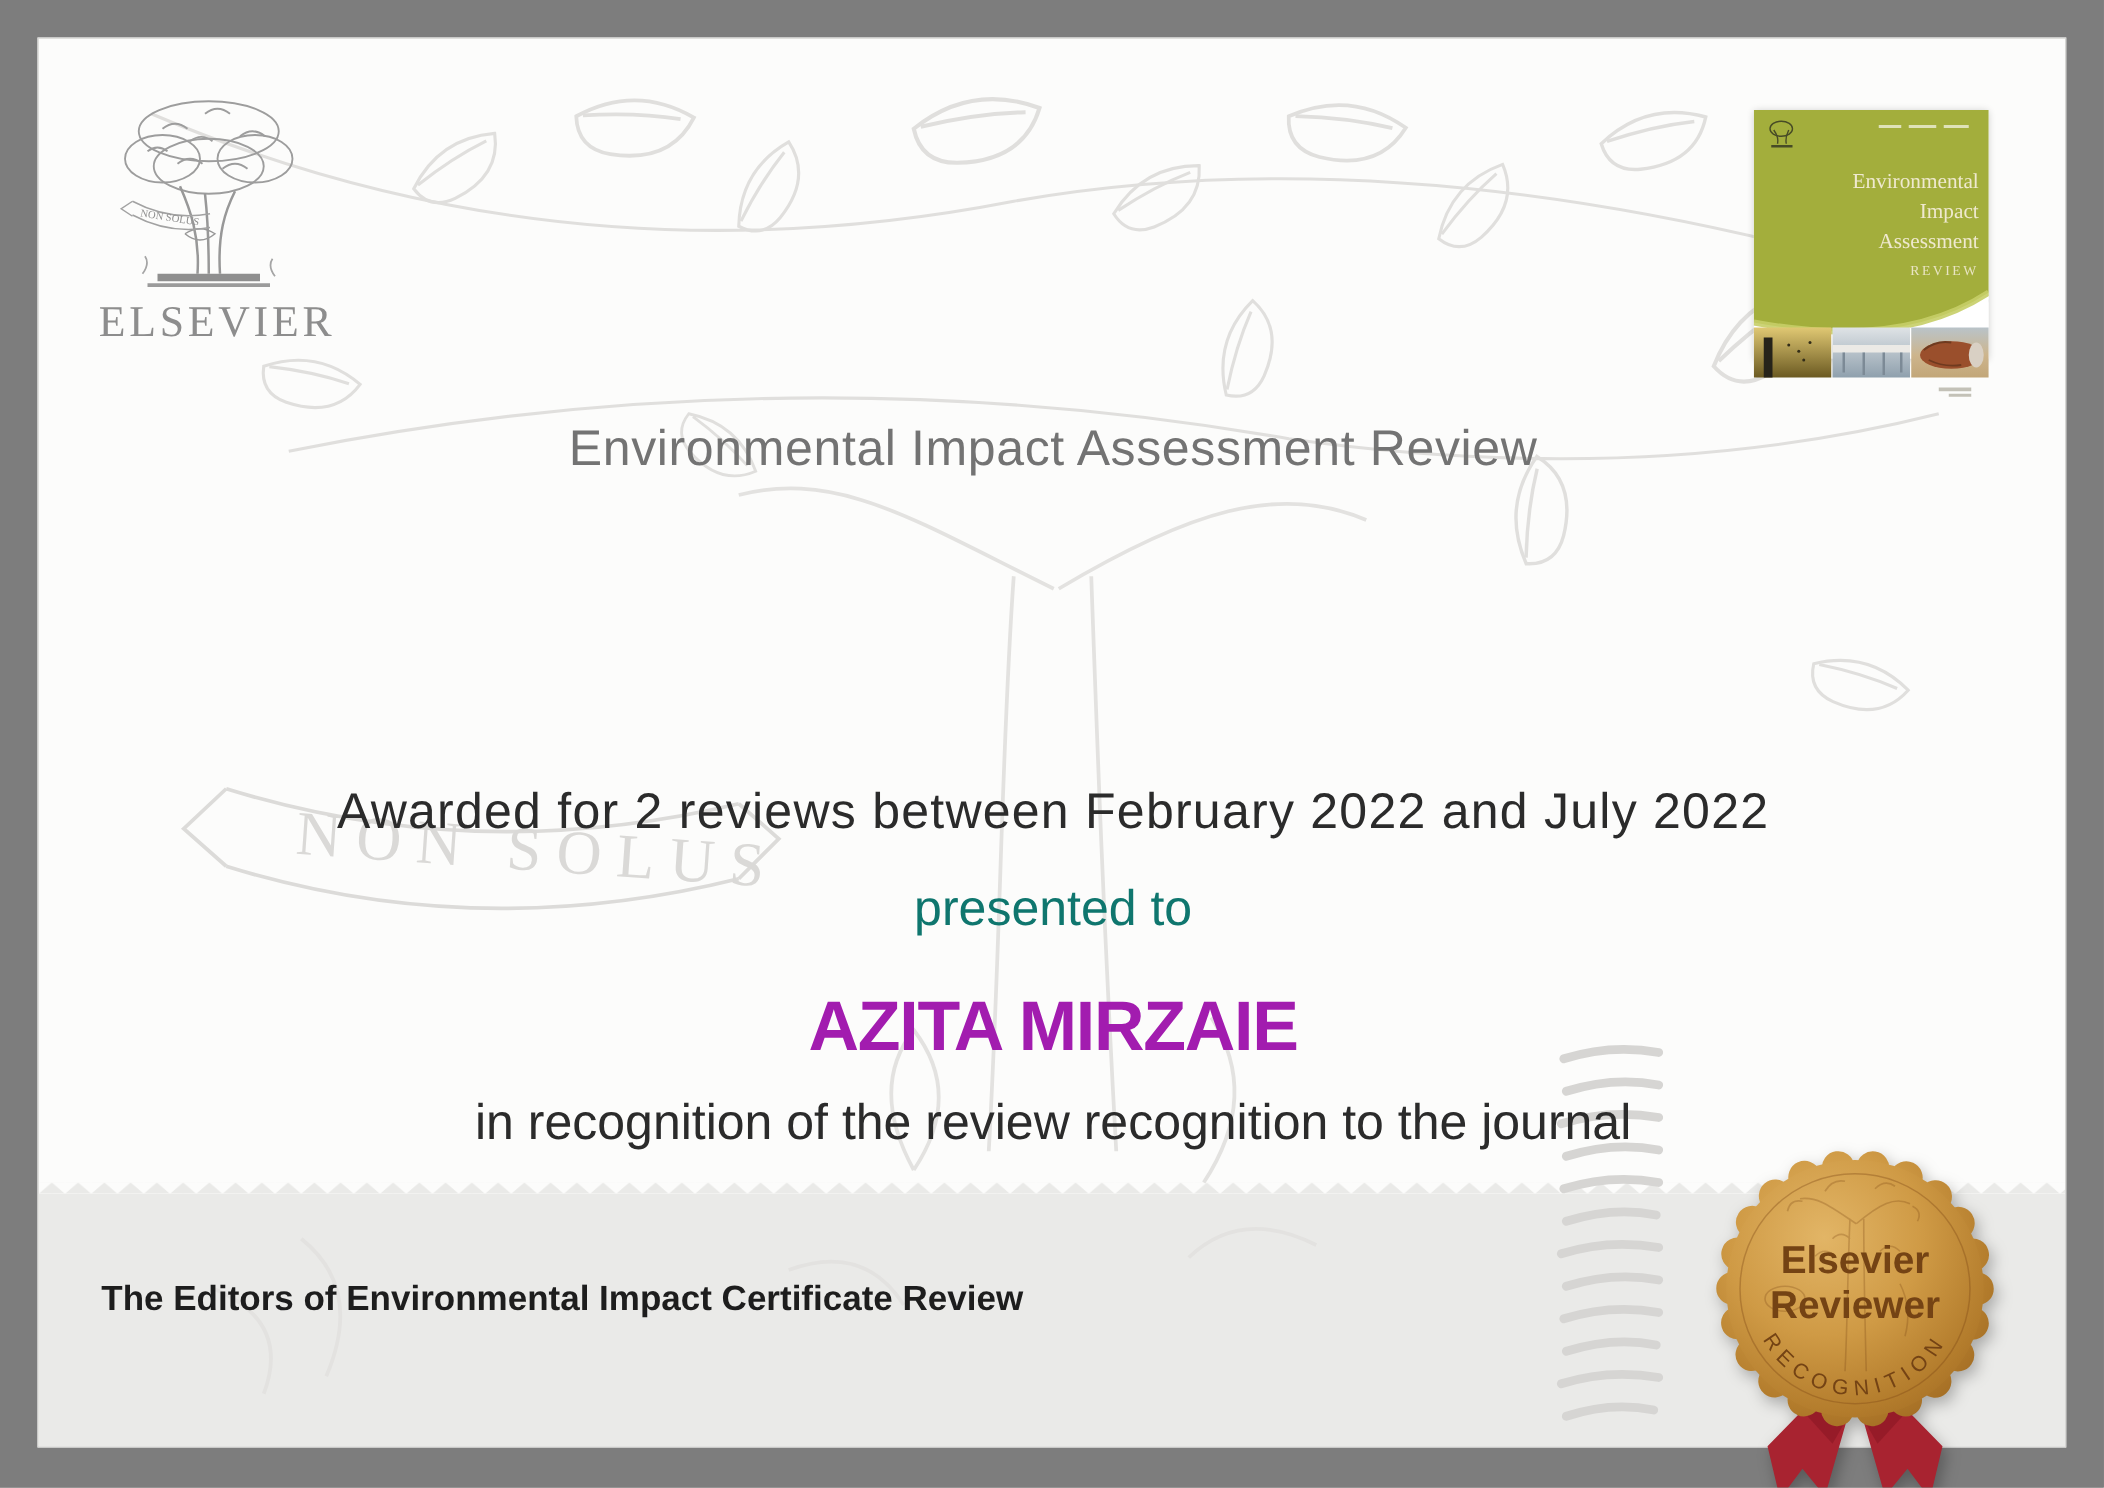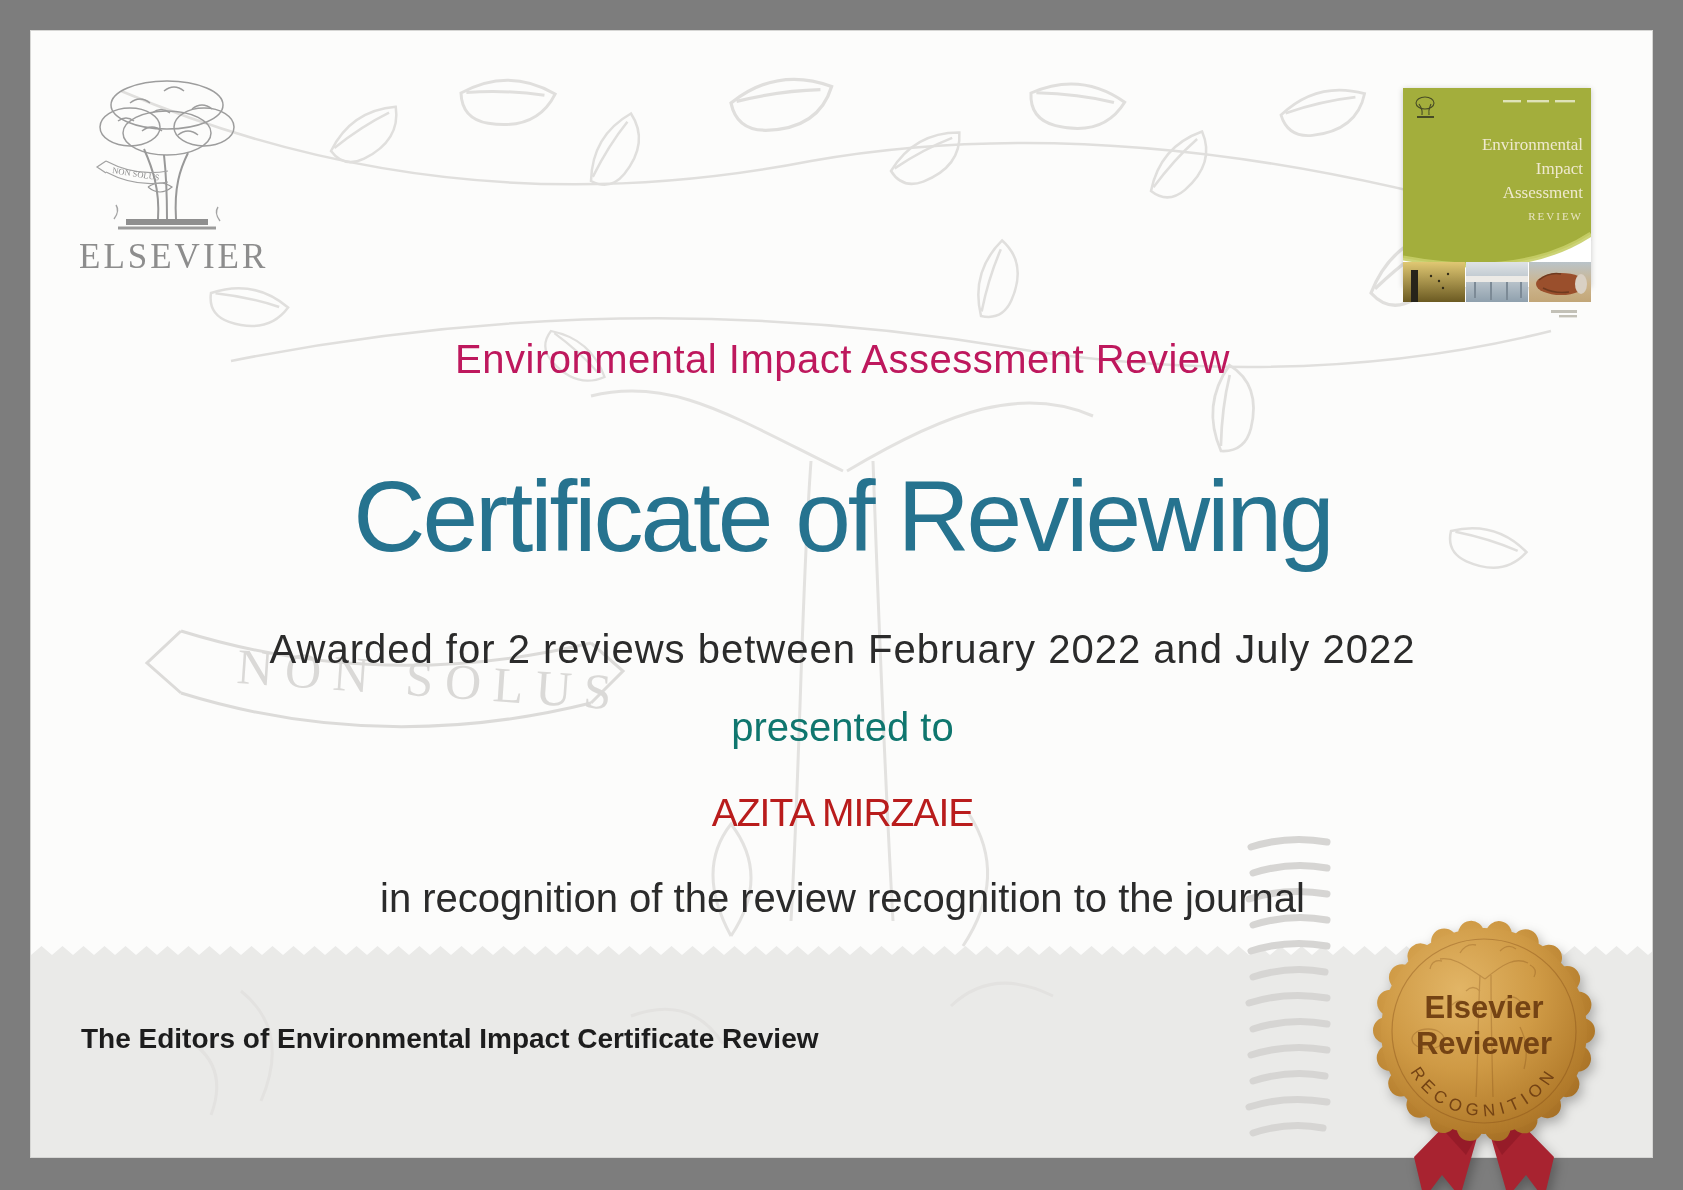--- a/index.html
+++ b/index.html
@@ -9,25 +9,25 @@
     font-family:"Liberation Sans",sans-serif;
   }
   .certificate{
     position:relative;width:1623px;height:1128px;background:#fcfcfb;
     border:1px solid #d6d6d4;box-sizing:border-box;color:#2e2e2e;
   }
   .watermark{position:absolute;left:0;top:0;z-index:2;pointer-events:none;}
   .strip{position:absolute;left:0;bottom:0;width:100%;height:202px;background:#eaeae8;z-index:1;}
   .zig{position:absolute;left:0;top:-9px;width:100%;height:9px;display:block;}
   .cline{position:absolute;left:0;width:1623px;text-align:center;line-height:1;z-index:3;white-space:nowrap;}
-  .journal-line{top:308px;font-size:40px;letter-spacing:.5px;color:#be185d;}
+  .journal-line{top:308px;font-size:40px;letter-spacing:.5px;color:#737373;}
   .cert-title{top:435px;font-size:100px;letter-spacing:-3px;font-weight:normal;margin:0;color:#26738f;}
   .awarded{top:598px;font-size:40px;letter-spacing:1px;color:#2b2b2b;}
   .presented{top:676px;font-size:40px;color:#0f766e;}
-  .recipient{top:762px;font-size:39px;font-weight:normal;letter-spacing:-1px;margin:0;color:#b91c1c;}
+  .recipient{top:762px;font-size:56px;font-weight:bold;letter-spacing:-1px;margin:0;color:#a21caf;}
   .recognition{top:847px;font-size:40px;color:#2b2b2b;}
   .editors{position:absolute;left:50px;top:992px;font-size:28px;font-weight:bold;color:#1d1d1d;z-index:3;white-space:nowrap;}
   .logo{position:absolute;left:48px;top:38px;width:175px;text-align:center;z-index:4;}
   .logo-word{font-family:"Liberation Serif",serif;font-size:35px;letter-spacing:3px;color:#8d8d8d;margin-top:2px;}
   .cover{position:absolute;left:1372px;top:57px;width:188px;height:199px;background:#ffffff;
          box-shadow:0 1px 6px rgba(0,0,0,.2);z-index:4;}
   .seal{position:absolute;left:1333px;top:878px;width:240px;height:312px;z-index:5;
         filter:drop-shadow(3px 5px 6px rgba(0,0,0,.28));}
 </style>
 </head>
@@ -188,21 +188,20 @@
         </g>
 
         <g fill="#c3c1b7">
           <rect x="148" y="222" width="26" height="3"></rect>
           <rect x="156" y="227" width="18" height="2.4"></rect>
         </g>
       </svg>
     </div>
 
     <div class="cline journal-line">Environmental Impact Assessment Review</div>
-    <h1 class="cline cert-title">Certificate of Reviewing</h1>
     <div class="cline awarded">Awarded for 2 reviews between February 2022 and July 2022</div>
     <div class="cline presented">presented to</div>
     <h2 class="cline recipient">AZITA MIRZAIE</h2>
     <div class="cline recognition">in recognition of the review recognition to the journal</div>
 
     <div class="editors">The Editors of Environmental Impact Certificate Review</div>
 
     <svg class="seal" viewBox="0 0 240 312">
       <defs>
         <radialGradient id="gold" cx="38%" cy="30%" r="85%">

